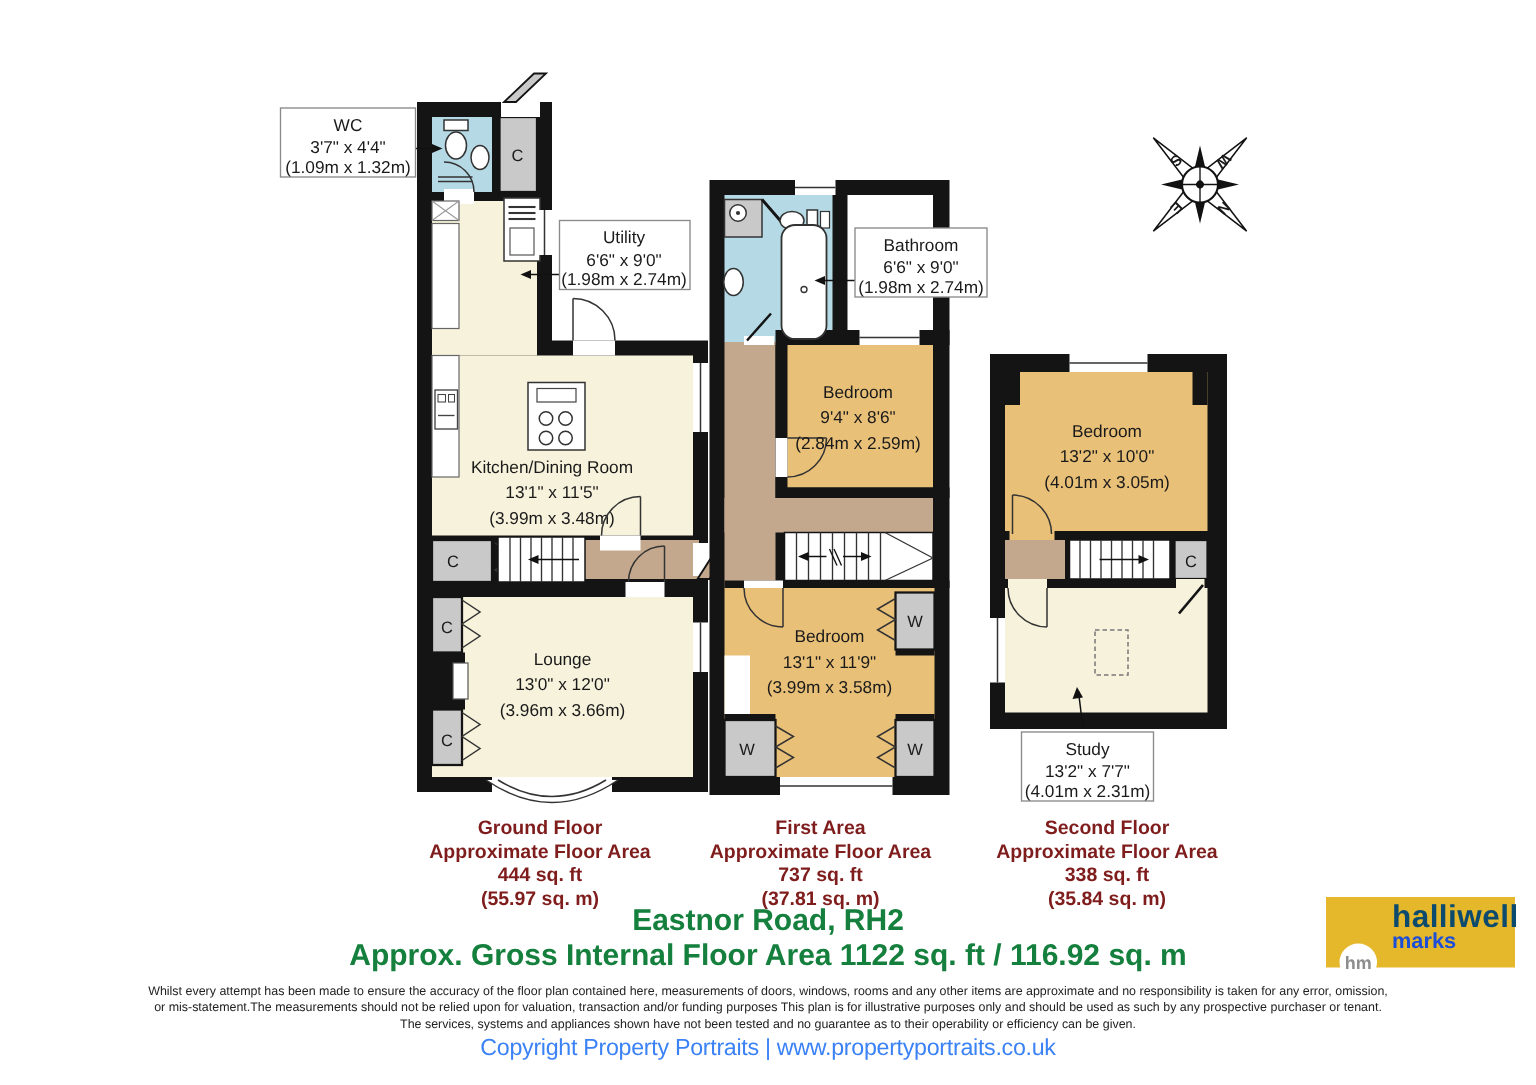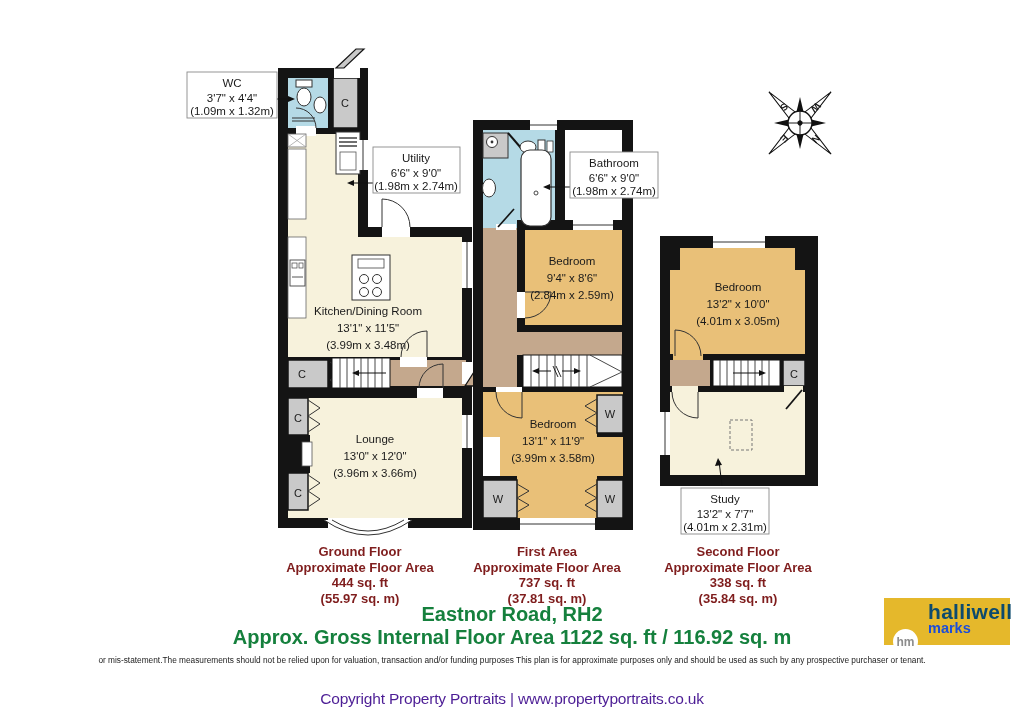--- a/index.html
+++ b/index.html
@@ -5,21 +5,21 @@
   html,body{margin:0;padding:0;}
   body{width:1024px;height:723px;position:relative;background:#fff;font-family:"Liberation Sans",sans-serif;overflow:hidden;}
   .abs{position:absolute;}
   svg text{font-family:"Liberation Sans",sans-serif;fill:#1a1a1a;}
   .roomlbl{font-size:11.5px;}
   .closetlbl{font-size:11px;}
   .caption{position:absolute;width:190px;text-align:center;font-size:13px;font-weight:bold;color:#7f1d1d;line-height:15.5px;}
   .title-block{position:absolute;left:0;top:603px;width:1024px;text-align:center;color:#15803d;}
   .title-line{font-size:20px;font-weight:bold;line-height:22.5px;}
   .disclaimer{position:absolute;left:0;top:655px;width:1024px;text-align:center;font-size:8.3px;color:#222;line-height:10.8px;}
-  .copyright{position:absolute;left:0;top:690px;width:1024px;text-align:center;font-size:15.5px;color:#4c1d95;letter-spacing:-0.2px;}
+  .copyright{position:absolute;left:0;top:690px;width:1024px;text-align:center;font-size:15.5px;color:#3b82f6;letter-spacing:-0.2px;}
   .logo{position:absolute;left:884px;top:598px;width:126px;height:47px;}
   .logo-circle{position:absolute;left:9px;top:11px;width:25px;height:25px;background:#fff;border-radius:50%;
     display:flex;align-items:center;justify-content:center;font-size:12px;font-weight:bold;color:#8d8d8d;margin-top:20px;}
   .logo-text{position:absolute;left:44px;top:5px;line-height:17px;}
   .logo-l1{font-size:21px;font-weight:bold;color:#0c4a6e;letter-spacing:0.3px;}
   .logo-l2{font-size:14.5px;font-weight:bold;}
 </style>
 </head>
 <body>
 
@@ -384,21 +384,23 @@
   <div>338 sq. ft</div>
   <div>(35.84 sq. m)</div>
 </div>
 
 <div class="title-block">
   <div class="title-line">Eastnor Road, RH2</div>
   <div class="title-line">Approx. Gross Internal Floor Area 1122 sq. ft / 116.92 sq. m</div>
 </div>
 
 <div class="disclaimer">
-  <div>or mis-statement.The measurements should not be relied upon for valuation, transaction and/or funding purposes This plan is for approximate purposes only and should be used as such by any prospective purchaser or tenant.</div>
+  <div>Whilst every attempt has been made to ensure the accuracy of the floor plan contained here, measurements of doors, windows, rooms and any other items are approximate and no responsibility is taken for any error, omission,</div>
+  <div>or mis-statement.The measurements should not be relied upon for valuation, transaction and/or funding purposes This plan is for illustrative purposes only and should be used as such by any prospective purchaser or tenant.</div>
+  <div>The services, systems and appliances shown have not been tested and no guarantee as to their operability or efficiency can be given.</div>
 </div>
 
 <div class="copyright">Copyright Property Portraits | www.propertyportraits.co.uk</div>
 
 <div class="logo" style="background: rgb(229, 184, 43);">
   <div class="logo-circle">hm</div>
   <div class="logo-text">
     <div class="logo-l1">halliwell</div>
     <div class="logo-l2" style="color: #1d4ed8;">marks</div>
   </div>

